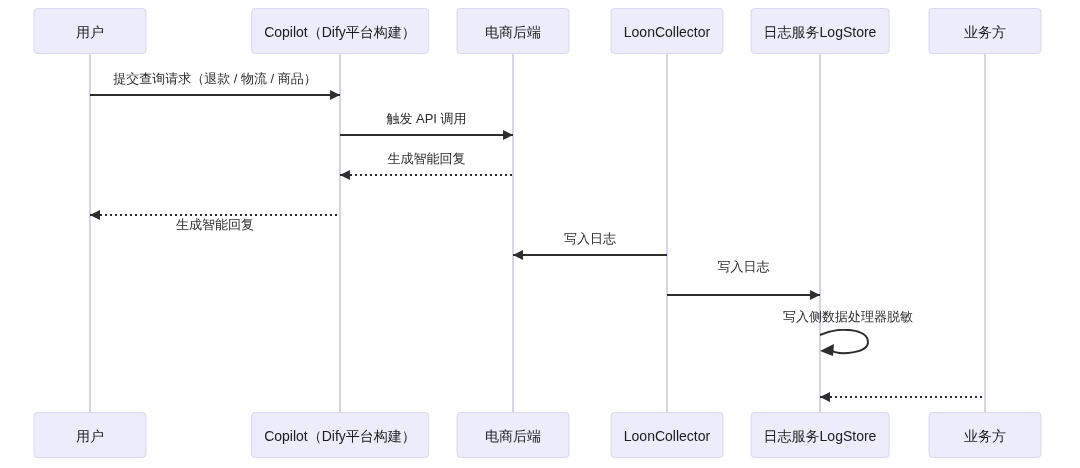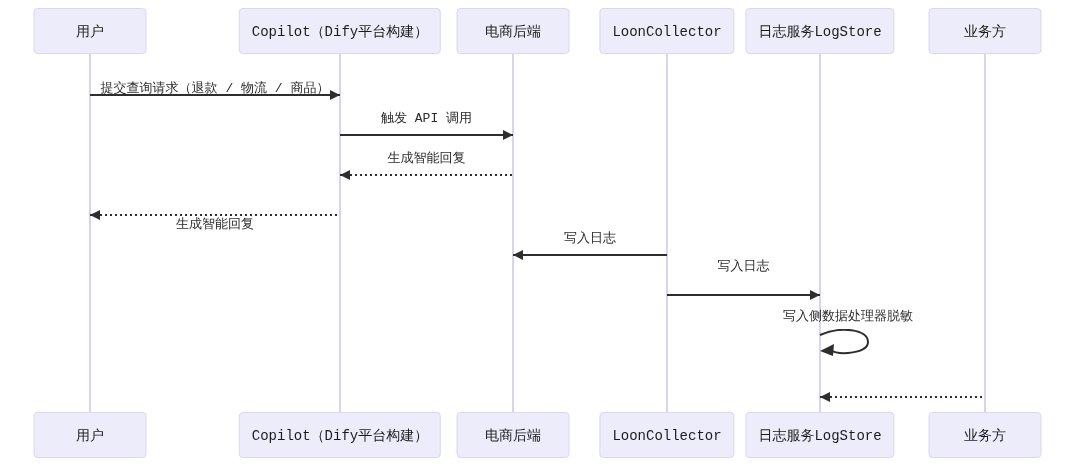--- a/index.html
+++ b/index.html
@@ -11,21 +11,20 @@
     --bg:#FFFFFF;
   }
   html,body{margin:0;padding:0;background:var(--bg);}
   body{font-family:"Liberation Sans","DejaVu Sans",sans-serif;}
   #stage{
     position:relative;
     width:1080px;
     height:468px;
     background:var(--bg);
     overflow:hidden;
-    font-family:Liberation Mono, monospace;
   }
   .lifeline{
     position:absolute;
     top:54px;
     height:358px;
     width:2px;
     background:var(--lifeline);
   }
   .actor-box{
     position:absolute;
@@ -89,21 +88,21 @@
     <div class="actor-box" style="left: 513px; top: 8px;">电商后端</div>
     <div class="actor-box" style="left: 667px; top: 8px;">LoonCollector</div>
     <div class="actor-box" style="left: 820px; top: 8px;">日志服务LogStore</div>
     <div class="actor-box" style="left: 985px; top: 8px;">业务方</div>
     <div class="actor-box" style="left: 90px; top: 412px;">用户</div>
     <div class="actor-box" style="left: 340px; top: 412px;">Copilot（Dify平台构建）</div>
     <div class="actor-box" style="left: 513px; top: 412px;">电商后端</div>
     <div class="actor-box" style="left: 667px; top: 412px;">LoonCollector</div>
     <div class="actor-box" style="left: 820px; top: 412px;">日志服务LogStore</div>
     <div class="actor-box" style="left: 985px; top: 412px;">业务方</div>
-    <div class="msg-label" style="left: 215px; top: 80px;">提交查询请求（退款 / 物流 / 商品）</div>
+    <div class="msg-label" style="left: 215px; top: 70px;">提交查询请求（退款 / 物流 / 商品）</div>
     <div class="msg-line solid" style="left: 90px; top: 94px; width: 250px;"></div>
     <div class="arrowhead right" style="top: 90px; left: 330px;"></div>
     <div class="msg-label" style="left: 426.5px; top: 110px;">触发 API 调用</div>
     <div class="msg-line solid" style="left: 340px; top: 134px; width: 173px;"></div>
     <div class="arrowhead right" style="top: 130px; left: 503px;"></div>
     <div class="msg-label" style="left: 426.5px; top: 150px;">生成智能回复</div>
     <div class="msg-line dashed" style="left: 340px; top: 174px; width: 173px;"></div>
     <div class="arrowhead left" style="top: 170px; left: 340px;"></div>
     <div class="msg-label" style="left: 215px; top: 190px; margin-top: 26px;">生成智能回复</div>
     <div class="msg-line dashed" style="left: 90px; top: 214px; width: 250px;"></div>

